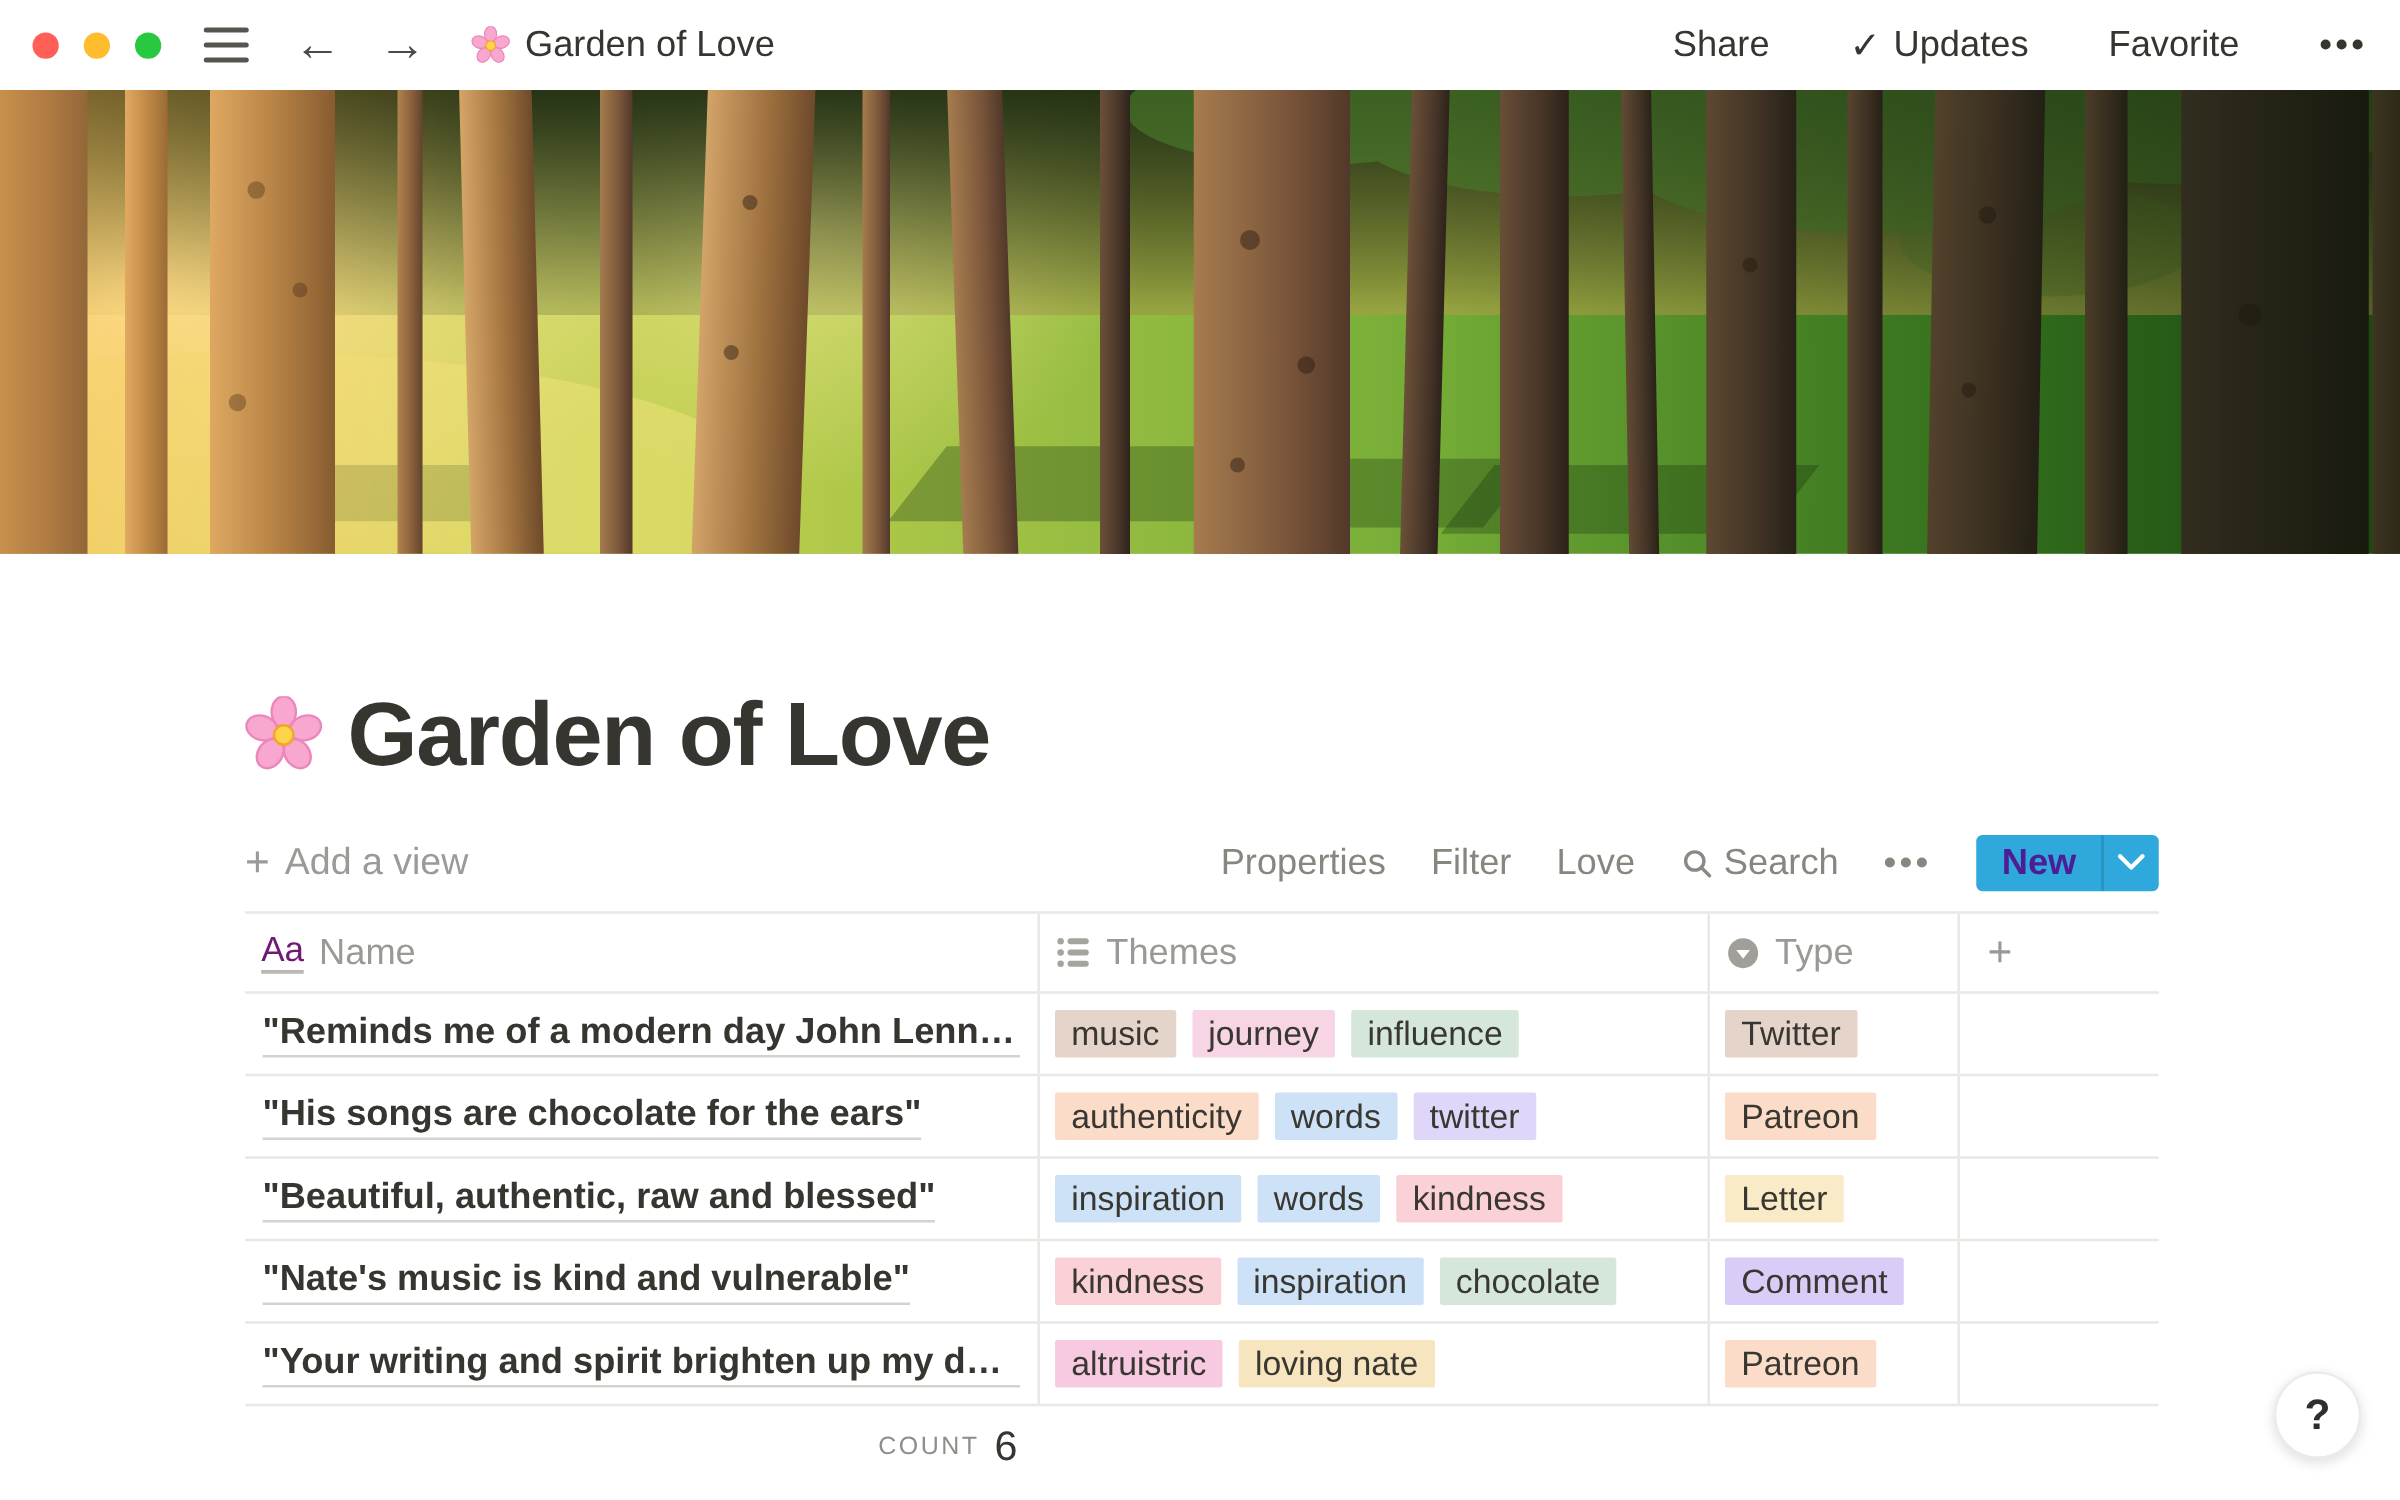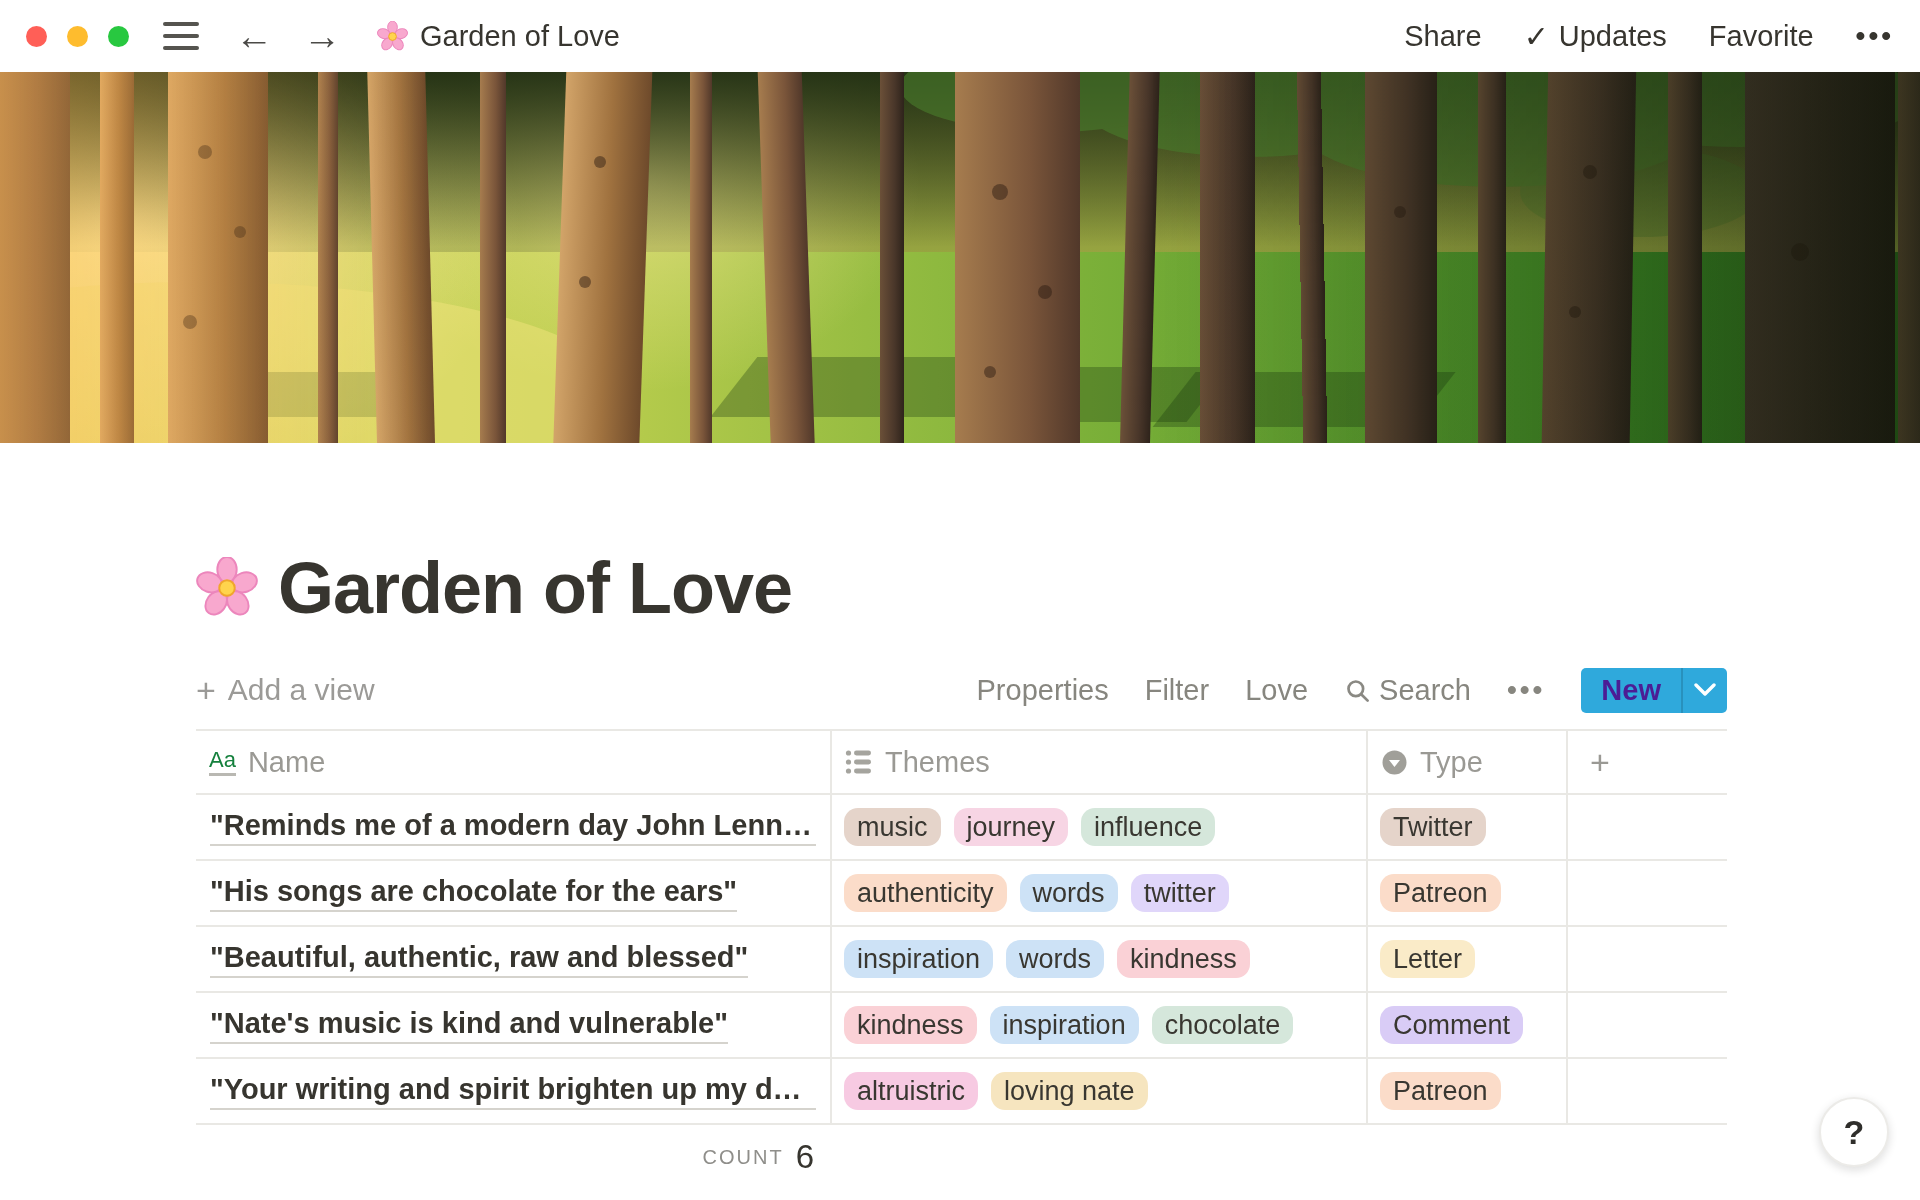--- a/index.html
+++ b/index.html
@@ -7,21 +7,21 @@
   
   .topbar{height:72px;display:flex;align-items:center;padding:0 26px;background:#fff;}
   .traffic{display:flex;gap:20px;margin-right:34px;}
   .light{width:21px;height:21px;border-radius:50%;}
   .light.red{background:#FF5F57}.light.yellow{background:#FEBC2E}.light.green{background:#28C840}
   .hamburger{width:36px;display:flex;flex-direction:column;gap:8px;margin-right:36px;cursor:pointer;}
   .hamburger span{display:block;height:4px;border-radius:2px;background:#55544F;}
   .navarrow{font-size:38px;color:#4B4A47;margin-right:30px;cursor:pointer;line-height:1;}
   .crumb{display:flex;align-items:center;gap:12px;margin-left:6px;}
   .crumb .ttl{font-size:29px;}
-  .topbar-right{margin-left:auto;display:flex;align-items:center;gap:42px;font-size:29px;}
+  .topbar-right{margin-left:auto;display:flex;align-items:center;gap:64px;font-size:29px;}
   .tb-item{display:flex;align-items:center;gap:10px;cursor:pointer;}
   .checkglyph{font-size:30px;color:#37352F;}
   .dots{letter-spacing:3px;font-size:28px;font-weight:bold;}
   
   .cover{display:block;width:1920px;height:371px;}
   
   .page-title{margin:104px 0 0 196px;display:flex;align-items:center;gap:20px;}
   .page-title h1{margin:0;font-size:72px;font-weight:bold;letter-spacing:-1px;}
   .toolbar{margin:38px 193px 0 196px;display:flex;align-items:center;justify-content:space-between;height:46px;}
   .addview{display:flex;align-items:center;gap:12px;color:#9B9A97;font-size:30px;cursor:pointer;}
@@ -33,27 +33,27 @@
   .newbtn .nb-label{color:#4c1d95;font-weight:bold;font-size:29px;display:flex;align-items:center;padding:0 20px;}
   .newbtn .nb-caret{width:44px;display:flex;align-items:center;justify-content:center;border-left:2px solid rgba(0,0,0,0.14);}
   
   .dbtable{margin:16px 0 0 196px;width:1531px;}
   .trow{display:grid;grid-template-columns:634px 536px 200px 161px;}
   .thead{border-top:2px solid #E9E8E4;border-bottom:2px solid #E9E8E4;height:62px;color:#9A9994;font-size:29px;}
   .tbody-row{border-bottom:2px solid #E9E8E4;height:64px;}
   .cell{display:flex;align-items:center;min-width:0;}
   .cell.c2,.cell.c3,.cell.c4{border-left:2px solid #E9E8E4;}
   .hcell{gap:12px;padding-left:13px;cursor:pointer;}
-  .aa-icon{font-size:22px;color:#15803d;border-bottom:3px solid #B9B8B2;line-height:1.05;padding-bottom:1px;}
+  .aa-icon{font-size:28px;color:#701a75;border-bottom:3px solid #B9B8B2;line-height:1.05;padding-bottom:1px;}
   .plus-col{font-size:34px;color:#9A9994;padding-left:22px;cursor:pointer;}
   .name-cell{padding:0 14px;}
   .row-link{font-size:29px;font-weight:bold;color:#37352F;white-space:nowrap;overflow:hidden;text-overflow:ellipsis;
     border-bottom:2px solid #D5D3CD;padding-bottom:2px;cursor:pointer;}
   .tags-cell{padding:0 12px;gap:13px;}
-  .tag{display:inline-flex;align-items:center;height:38px;padding:0 13px;border-radius:14px;font-size:27px;
+  .tag{display:inline-flex;align-items:center;height:38px;padding:0 13px;border-radius:2px;font-size:27px;
     color:#393731;white-space:nowrap;}
   .tag[data-color="brown"]{background:#E5D4CA}
   .tag[data-color="pink"]{background:#F7D5E4}
   .tag[data-color="magenta"]{background:#F7CAE2}
   .tag[data-color="green"]{background:#D5E7DB}
   .tag[data-color="orange"]{background:#FBDCC9}
   .tag[data-color="blue"]{background:#CDE2F6}
   .tag[data-color="lavender"]{background:#E0D6FA}
   .tag[data-color="purple"]{background:#D9CCF6}
   .tag[data-color="red"]{background:#FAD1D6}

